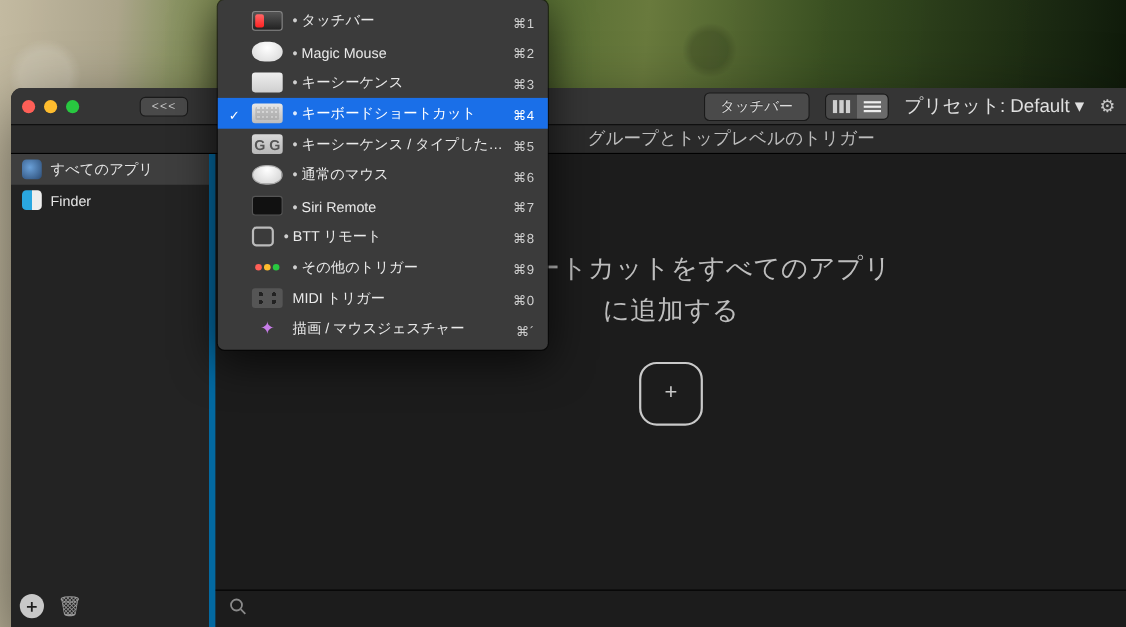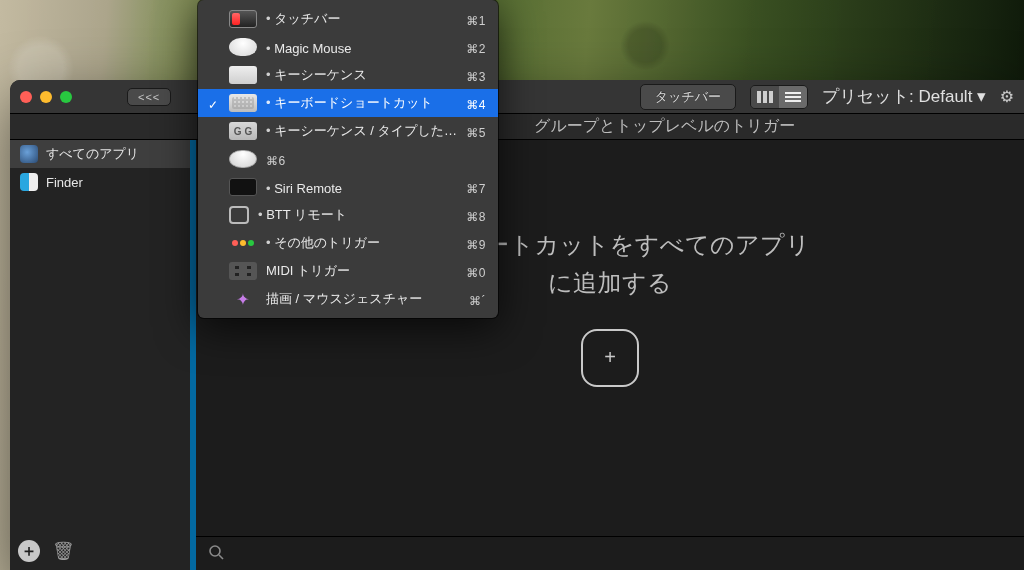--- a/index.html
+++ b/index.html
@@ -112,21 +112,21 @@
   .dd-row{
     display:flex; align-items:flex-end; gap:9px;
     padding: 5px 12px 5px 8px; height:28px;
     position:relative;
   }
   .dd-row.sel{ background:#1a6fe8; color:#fff;}
   .dd-check{ width:14px; text-align:center; font-size:12px;}
   .dd-icon{
     width:28px; height:18px; border-radius:3px;
     display:flex; align-items:center; justify-content:center;
-    flex-shrink:0; font-size:10px;
+    flex-shrink:0; font-size:13px;
   }
   .dd-label{ flex:1; white-space:nowrap; overflow:hidden; text-overflow:ellipsis;}
   .dd-label::before{ content:"• "; opacity:.85;}
   .dd-row[data-nodot="1"] .dd-label::before{ content:"";}
   .dd-sc{ color:#cfcfcf; font-size:12px; letter-spacing:.5px;}
   .dd-row.sel .dd-sc{ color:#fff;}
 
   
   .ico-touchbar{ background:linear-gradient(#555,#222); border:1px solid #888; position:relative;}
   .ico-touchbar::after{content:"";position:absolute;left:2px;top:2px;width:8px;height:12px;background:linear-gradient(#f66,#f22);border-radius:2px;}
@@ -260,20 +260,21 @@
   </div>
   <div class="dd-row">
     <span class="dd-check"></span>
     <span class="dd-icon ico-keys">G G</span>
     <span class="dd-label">キーシーケンス / タイプした単語</span>
     <span class="dd-sc">⌘5</span>
   </div>
   <div class="dd-row">
     <span class="dd-check"></span>
     <span class="dd-icon ico-normmouse"></span>
+    <span class="dd-label">通常のマウス</span>
     <span class="dd-sc">⌘6</span>
   </div>
   <div class="dd-row">
     <span class="dd-check"></span>
     <span class="dd-icon ico-siri"></span>
     <span class="dd-label">Siri Remote</span>
     <span class="dd-sc">⌘7</span>
   </div>
   <div class="dd-row">
     <span class="dd-check"></span>

